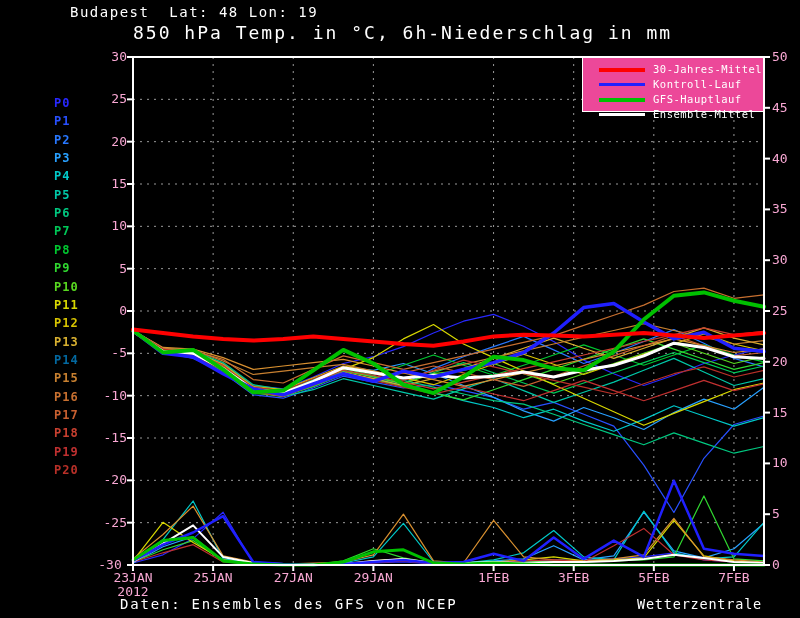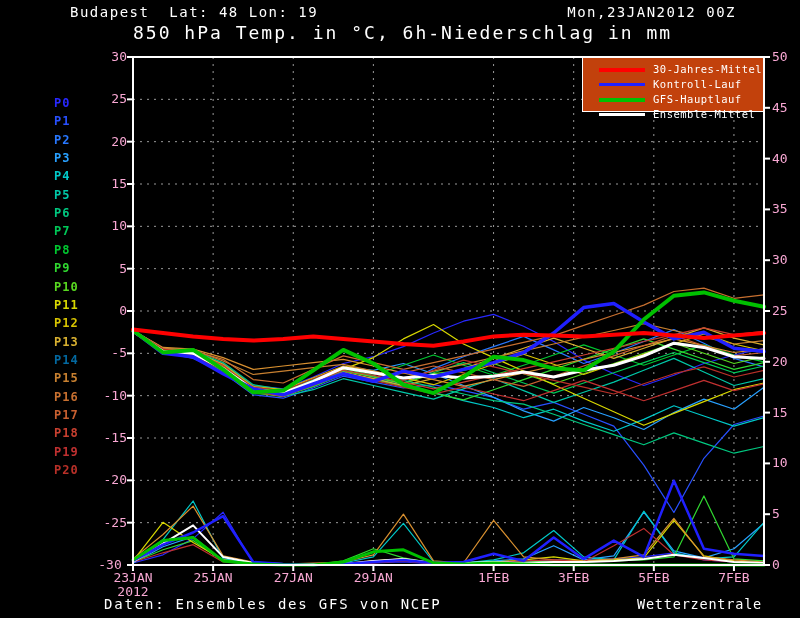--- a/index.html
+++ b/index.html
@@ -7,34 +7,33 @@
          font-family:"DejaVu Sans Mono",monospace;color:#fff;}
   .hdr{position:absolute;white-space:pre;font-size:14px;letter-spacing:1.5px;}
   #hdr-left{left:70px;top:4px;}
   #hdr-right{right:64px;top:4px;}
   #big-title{position:absolute;left:133px;width:632px;top:22px;text-align:left;
              font-size:18px;letter-spacing:2px;white-space:pre;}
   #plot-svg{position:absolute;left:0;top:0;}
   .axlbl{position:absolute;font-size:13px;color:#f9a8d4;white-space:pre;}
   .plbl{position:absolute;left:54px;font-size:12px;letter-spacing:1px;font-weight:bold;}
   #legend{position:absolute;left:582px;top:57px;width:182px;height:55px;
-          border:1px solid #fff;background:#c2410c;box-sizing:border-box;}
+          border:1px solid #fff;background:#ec4899;box-sizing:border-box;}
   .lgrow{position:absolute;left:0;width:100%;height:15px;}
   .lgswatch{position:absolute;left:16px;top:6px;width:46px;}
   .lglabel{position:absolute;left:70px;top:1px;font-size:10.5px;letter-spacing:0.5px;white-space:pre;}
   .ftr{position:absolute;white-space:pre;}
-  #ftr-left{left:88px;top:596px;font-size:14px;letter-spacing:1.8px;padding-left:16px;}
+  #ftr-left{left:104px;top:596px;font-size:14px;letter-spacing:1.8px;padding-left:16px;}
   #ftr-right{right:38px;top:596px;font-size:13.5px;letter-spacing:0.8px;}
 </style>
 </head>
 <body>
 
 <div id="stage">
   <div id="hdr-left" class="hdr">Budapest  Lat: 48 Lon: 19</div>
-  <div id="hdr-right" class="hdr">Mon,23JAN2012 00Z</div>
   <div id="big-title">850 hPa Temp. in °C, 6h-Niederschlag in mm</div>
 
   <svg id="plot-svg" width="800" height="618" viewBox="0 0 800 618">
       <line x1="133" y1="99.33333333333334" x2="764" y2="99.33333333333334" stroke="#999999" stroke-width="1" stroke-dasharray="2 5"></line>
       <line x1="133" y1="141.66666666666669" x2="764" y2="141.66666666666669" stroke="#999999" stroke-width="1" stroke-dasharray="2 5"></line>
       <line x1="133" y1="184" x2="764" y2="184" stroke="#999999" stroke-width="1" stroke-dasharray="2 5"></line>
       <line x1="133" y1="226.33333333333334" x2="764" y2="226.33333333333334" stroke="#999999" stroke-width="1" stroke-dasharray="2 5"></line>
       <line x1="133" y1="268.66666666666663" x2="764" y2="268.66666666666663" stroke="#999999" stroke-width="1" stroke-dasharray="2 5"></line>
       <line x1="133" y1="311" x2="764" y2="311" stroke="#999999" stroke-width="1" stroke-dasharray="2 5"></line>
       <line x1="133" y1="353.3333333333333" x2="764" y2="353.3333333333333" stroke="#999999" stroke-width="1" stroke-dasharray="2 5"></line>

